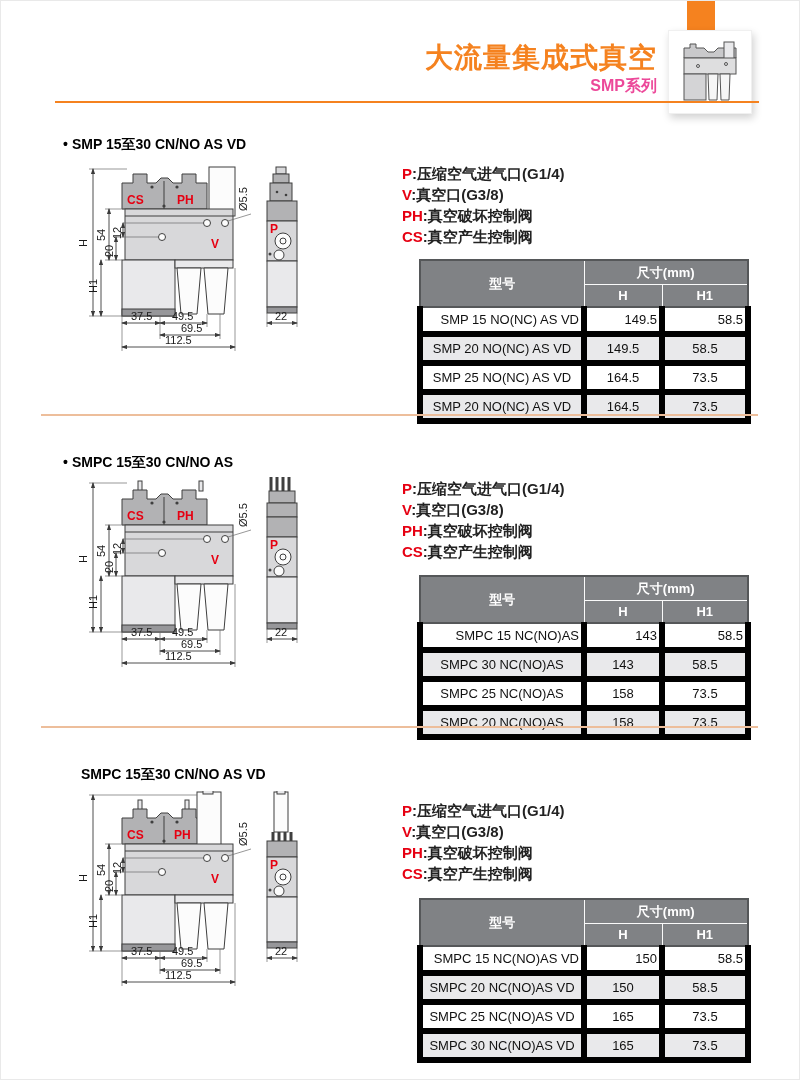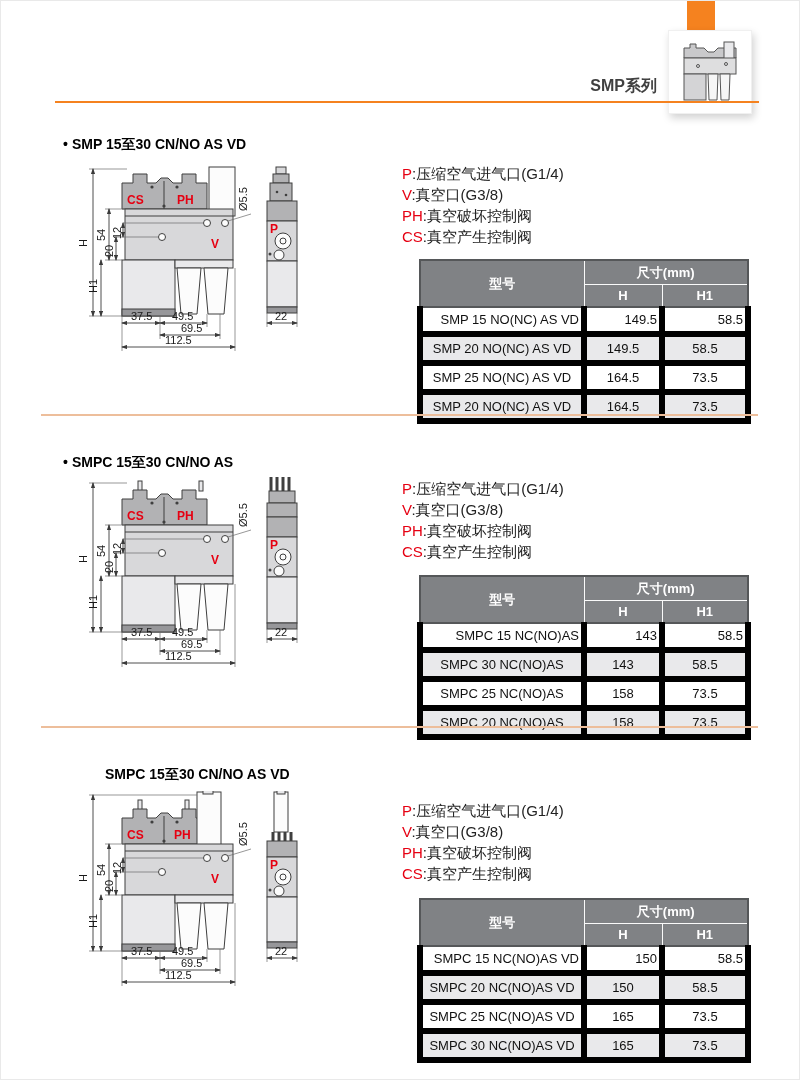--- a/index.html
+++ b/index.html
@@ -6,29 +6,29 @@
   .page{
     position:relative;width:800px;height:1080px;background:#fff;
     border:1px solid #e9e9e9;box-sizing:border-box;overflow:hidden;
     font-family:"Liberation Sans","DejaVu Sans",sans-serif;
   }
   
   .corner-tab{position:absolute;left:686px;top:0;width:28px;height:30px;background:#F5821F;}
   .thumb-box{position:absolute;left:667px;top:29px;width:82px;height:82px;background:#fff;
     border:1px solid #f0f0f0;box-shadow:2px 4px 8px rgba(0,0,0,.18);display:flex;align-items:center;justify-content:center;}
   .main-title{position:absolute;right:142px;top:38px;font-size:28px;font-weight:bold;color:#F5821F;letter-spacing:1px;white-space:nowrap;}
-  .sub-title{position:absolute;right:142px;top:75px;font-size:16px;font-weight:bold;color:#404040;text-align:right;}
+  .sub-title{position:absolute;right:142px;top:75px;font-size:16px;font-weight:bold;color:#ec4899;text-align:right;}
   .head-rule{position:absolute;left:54px;top:100px;width:704px;height:2px;background:#F5821F;}
   .sep{position:absolute;left:40px;width:717px;height:2px;background:#EDBE9B;}
   
   .sec-title{position:absolute;font-size:14px;font-weight:bold;color:#000000;white-space:nowrap;}
   .sec-title .bullet{margin-right:4px;}
   
   .legend{position:absolute;left:401px;width:330px;}
-  .legend-row{font-size:15px;font-weight:normal;color:#222;line-height:21px;white-space:nowrap;}
+  .legend-row{font-size:15px;font-weight:bold;color:#222;line-height:21px;white-space:nowrap;}
   .lg-prefix{color:#E60012;}
   
   .spec{position:absolute;left:416px;width:330px;border-collapse:collapse;border:2px solid #555759;
     font-size:13px;color:#111;table-layout:fixed;}
   .spec col.c-model{width:164px;} .spec col.c-h{width:78px;} .spec col.c-h1{width:86px;}
   .spec th{background:#808285;color:#fff;font-weight:bold;border:1px solid #fafafa;padding:1px 2px;}
   .spec tr.hrow1 th{height:21px;} .spec tr.hrow2 th{height:19px;}
   .spec td{border:6px solid #000000;text-align:center;height:21px;padding:1px 2px;}
   .spec tbody tr:first-child td{border-top:2px solid #555759;text-align:right;}
   .spec tbody tr:nth-child(even) td{background:#E9E9EB;}
@@ -57,20 +57,21 @@
       <path d="M8,20 V10 h6 v-4 h6 v4 h8 l4,4 h6 l4,-4 h8 v-4 h6 v4 h4 v10 Z" fill="#c9c9cb" stroke="#555" stroke-width="1"></path>
       <rect x="48" y="4" width="10" height="18" fill="#e9e9eb" stroke="#555"></rect>
       <rect x="8" y="20" width="52" height="16" fill="#dededf" stroke="#555"></rect>
       <rect x="8" y="36" width="22" height="26" fill="#d4d4d6" stroke="#555"></rect>
       <polygon points="32,36 42,36 41,62 33,62" fill="#f6f6f6" stroke="#555"></polygon>
       <polygon points="44,36 54,36 53,62 45,62" fill="#f6f6f6" stroke="#555"></polygon>
       <circle cx="22" cy="28" r="1.5" fill="none" stroke="#555"></circle>
       <circle cx="50" cy="26" r="1.5" fill="none" stroke="#555"></circle>
     </svg>
   </div>
+  <div class="main-title">大流量集成式真空</div>
   <div class="sub-title">SMP系列</div>
   <div class="head-rule"></div>
 
   <div class="sec-title" style="left:62px;top:135px;">
     <span class="bullet">•</span><span>SMP 15至30 CN/NO AS VD</span>
   </div>
 
   <svg class="dwg" style="left:56px;top:158px;" width="340" height="242" viewBox="0 0 340 242">
     <defs>
         <marker id="a1" markerWidth="7" markerHeight="5" refX="6" refY="2.5" orient="auto">
@@ -345,21 +346,21 @@
       <tr>
           <td>SMPC 20 NC(NO)AS</td>
           <td>158</td>
           <td>73.5</td>
         </tr>
     </tbody>
   </table>
 
   <div class="sep" style="top:725px;"></div>
 
-  <div class="sec-title" style="left:80px;top:765px;margin-left:24px;">
+  <div class="sec-title" style="left:80px;top:765px;">
     <span></span><span>SMPC 15至30 CN/NO AS VD</span>
   </div>
 
   <svg class="dwg" style="left:56px;top:790px;" width="340" height="245" viewBox="0 0 340 245">
     <defs>
         <marker id="a3" markerWidth="7" markerHeight="5" refX="6" refY="2.5" orient="auto">
           <path d="M0,0 L7,2.5 L0,5 z" fill="#3a3a3a"></path>
         </marker>
           <marker id="b3" markerWidth="7" markerHeight="5" refX="1" refY="2.5" orient="auto">
           <path d="M7,0 L0,2.5 L7,5 z" fill="#3a3a3a"></path>

